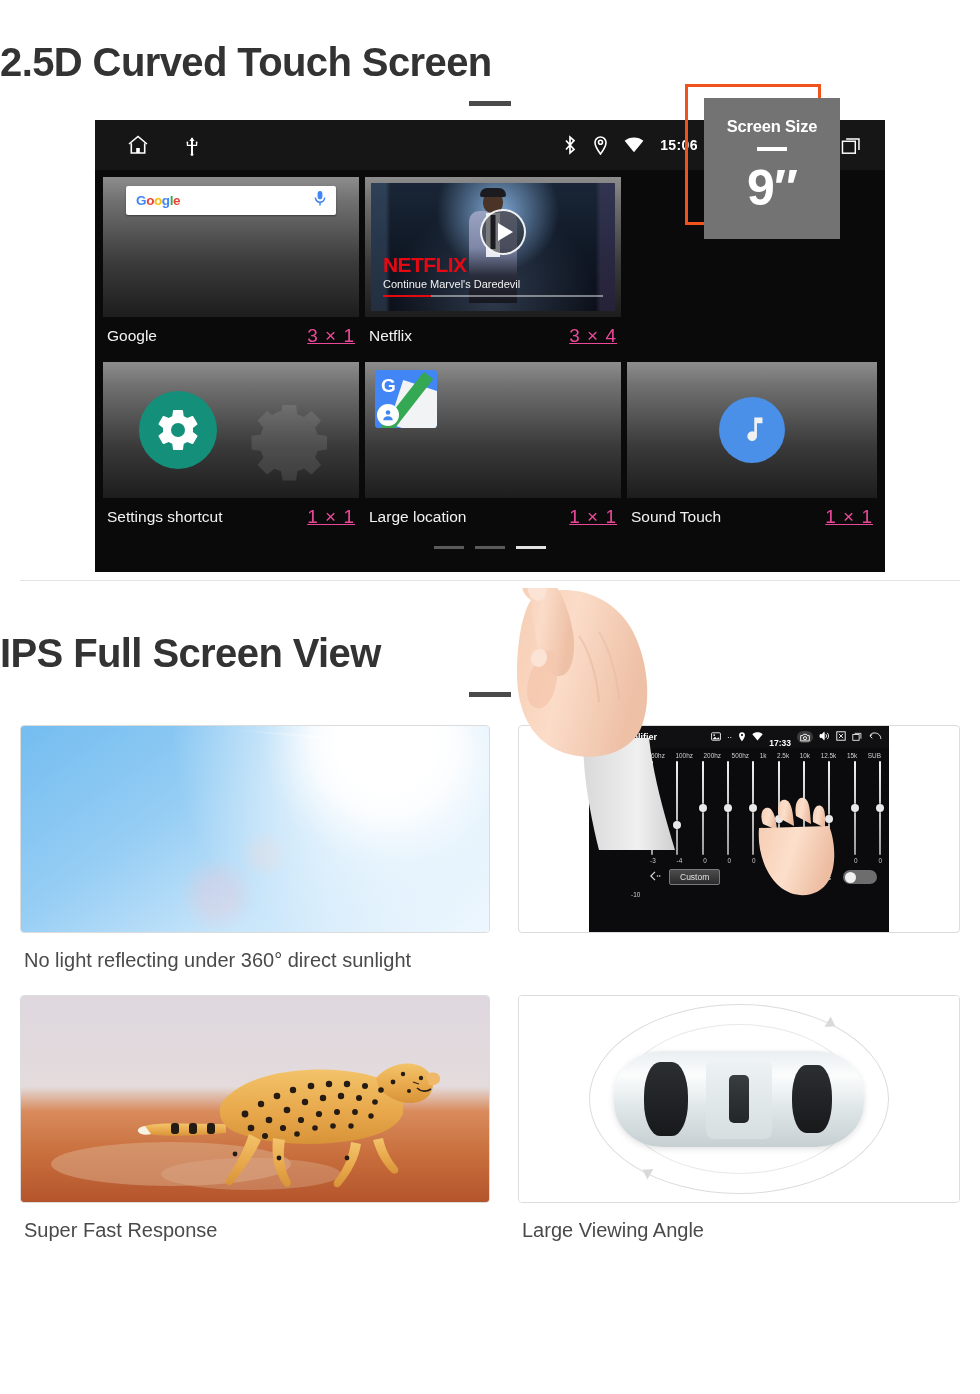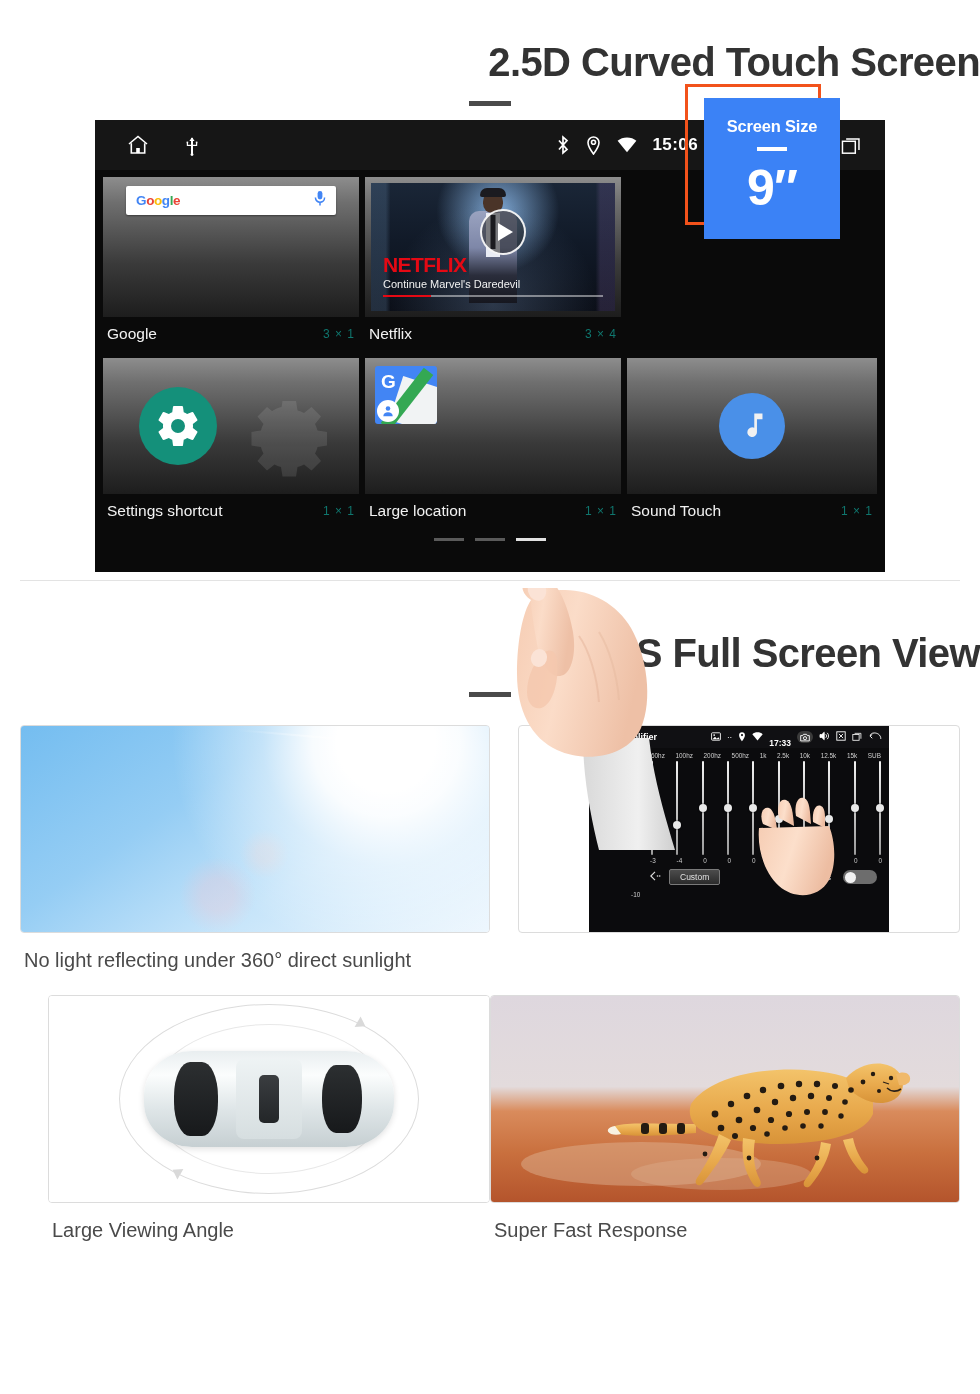--- a/index.html
+++ b/index.html
@@ -7,21 +7,21 @@
     width: 980px; height: 1394px;
     background: #ffffff;
     font-family: "Liberation Sans", sans-serif;
     color: #3b3b3b;
     overflow: hidden;
   }
 
   
   .section1 { position: relative; width: 980px; }
   .sec-title {
-    text-align: right;
+    text-align: left;
     font-size: 40px;
     font-weight: bold;
     color: #333333;
     letter-spacing: -0.6px;
     padding-top: 40px;
   }
   .title-rule {
     width: 42px; height: 5px; background: #4a4a4a;
     margin: 16px auto 0;
   }
@@ -48,41 +48,41 @@
   
   .statusbar {
     position: relative;
     height: 50px; width: 100%;
     background: #161616;
     display: flex; align-items: center;
   }
   .sb-left { display: flex; align-items: center; gap: 34px; margin-left: 31px; }
   .sb-right { display: flex; align-items: center; gap: 16px; margin-left: auto; margin-right: 22px; }
   .sb-ico { color: #ffffff; display: inline-flex; align-items: center; justify-content: center; }
-  .sb-time { color: #ffffff; font-size: 17px; font-weight: bold; letter-spacing: .4px; }
+  .sb-time { color: #ffffff; font-size: 14px; font-weight: bold; letter-spacing: .4px; }
   .sb-cam-pill {
     background: #3b3b3b; border-radius: 18px; padding: 5px 9px;
     display: inline-flex; align-items: center; justify-content: center;
   }
 
   
   .wgrid { padding: 4px 5px 0 5px; }
   .wrow { display: flex; }
   .wcell { position: relative; padding: 3px 3px; }
   .wthumb {
     position: relative;
     background: linear-gradient(180deg,#8d8d8d 0%,#6f6f6f 18%,#3a3a3a 62%,#1d1d1d 100%);
     overflow: hidden;
   }
   .wlabelrow {
     display: flex; align-items: center; justify-content: space-between;
     color: #f2f2f2; font-size: 15.5px;
     padding: 8px 4px 9px 4px;
   }
-  .wsize { color: #0f766e; font-size: 12px; letter-spacing: 1px; }
+  .wsize { color: #ec4899; font-size: 19px; letter-spacing: 1px; text-decoration: underline; }
 
   
   .gsearch {
     position: absolute; left: 9%; top: 9px; width: 82%; height: 29px;
     background: #ffffff; border-radius: 2px;
     display: flex; align-items: center; justify-content: space-between;
     padding: 0 10px;
     box-shadow: 0 1px 2px rgba(0,0,0,.4);
   }
   .glogo { font-size: 13.5px; font-weight: bold; letter-spacing: -0.4px; }
@@ -177,21 +177,21 @@
   }
 
   
   .badge-wrap { position:absolute; right:45px; top:-36px; width:155px; height:165px; z-index:9; }
   .badge-outline {
     position:absolute; left:0; top:0; width:136px; height:141px;
     border:3px solid #f2521b; background:transparent;
   }
   .badge-fill {
     position:absolute; left:19px; top:14px; width:136px; height:141px;
-    background:#3b82f6; color:#ffffff; text-align:center;
+    background:#737373; color:#ffffff; text-align:center;
   }
   .badge-title { font-size:16.5px; font-weight:bold; padding-top:19px; letter-spacing:-0.2px;}
   .badge-rule { width:30px; height:3.5px; background:#ffffff; margin:11px auto 0; }
   .badge-num { font-size:50px; font-weight:bold; line-height:1; padding-top:12px; letter-spacing:-1px;}
 
   .divider { width:940px; height:1px; background:#e3e3e3; margin:0 auto; }
 
   
   .section2 { padding-top: 28px; }
   .cards {
@@ -717,38 +717,20 @@
                   <path d="M64 34 C63 22 67 16 72 18 C77 20 76 30 76 40 Z" fill="url(#skin2)"></path>
                   <path d="M10 40 C8 62 16 86 30 98 C46 112 70 110 80 92 C88 76 86 52 80 38 Z" fill="url(#skin2)"></path>
                 </svg>
               </div>
             </div>
           </div>
         </div>
       </div>
     </div>
 
-    <div class="card right">
-      <div class="card-img">
-        <div class="car-img">
-          <div class="car-ellipse"></div>
-          <div class="car-ellipse2"></div>
-          <div class="car-arrow" style="left:70%;top:22px;transform:rotate(30deg)"></div>
-          <div class="car-arrow" style="left:28%;bottom:24px;transform:rotate(210deg)"></div>
-          <div class="car-body">
-            <div class="car-glass-f"></div>
-            <div class="car-glass-r"></div>
-            <div class="car-roof"></div>
-            <div class="car-sunroof"></div>
-          </div>
-        </div>
-      </div>
-      <div class="card-caption">Large Viewing Angle</div>
-    </div>
-
     <div class="card">
       <div class="card-img">
         <div class="cheetah-img"></div>
         <svg width="470" height="208" viewBox="0 0 470 208" style="position:absolute;inset:0;">
           <defs>
             <linearGradient id="fur" x1="0" y1="0" x2="0" y2="1">
               <stop offset="0%" stop-color="#f3c36a"></stop>
                 <stop offset="55%" stop-color="#e8a94c"></stop>
                 <stop offset="100%" stop-color="#d89338"></stop>
             </linearGradient>
@@ -810,14 +792,32 @@
               <circle cx="326" cy="162" r="2.4"></circle>
             <rect x="150" y="127" width="8" height="11" rx="3"></rect>
               <rect x="168" y="127" width="8" height="11" rx="3"></rect>
             <rect x="186" y="127" width="8" height="11" rx="3"></rect>
           </g>
         </svg>
       </div>
       <div class="card-caption">Super Fast Response</div>
     </div>
 
+    <div class="card right">
+      <div class="card-img">
+        <div class="car-img">
+          <div class="car-ellipse"></div>
+          <div class="car-ellipse2"></div>
+          <div class="car-arrow" style="left:70%;top:22px;transform:rotate(30deg)"></div>
+          <div class="car-arrow" style="left:28%;bottom:24px;transform:rotate(210deg)"></div>
+          <div class="car-body">
+            <div class="car-glass-f"></div>
+            <div class="car-glass-r"></div>
+            <div class="car-roof"></div>
+            <div class="car-sunroof"></div>
+          </div>
+        </div>
+      </div>
+      <div class="card-caption">Large Viewing Angle</div>
+    </div>
+
   </div>
 </div>
 
 </body></html>

